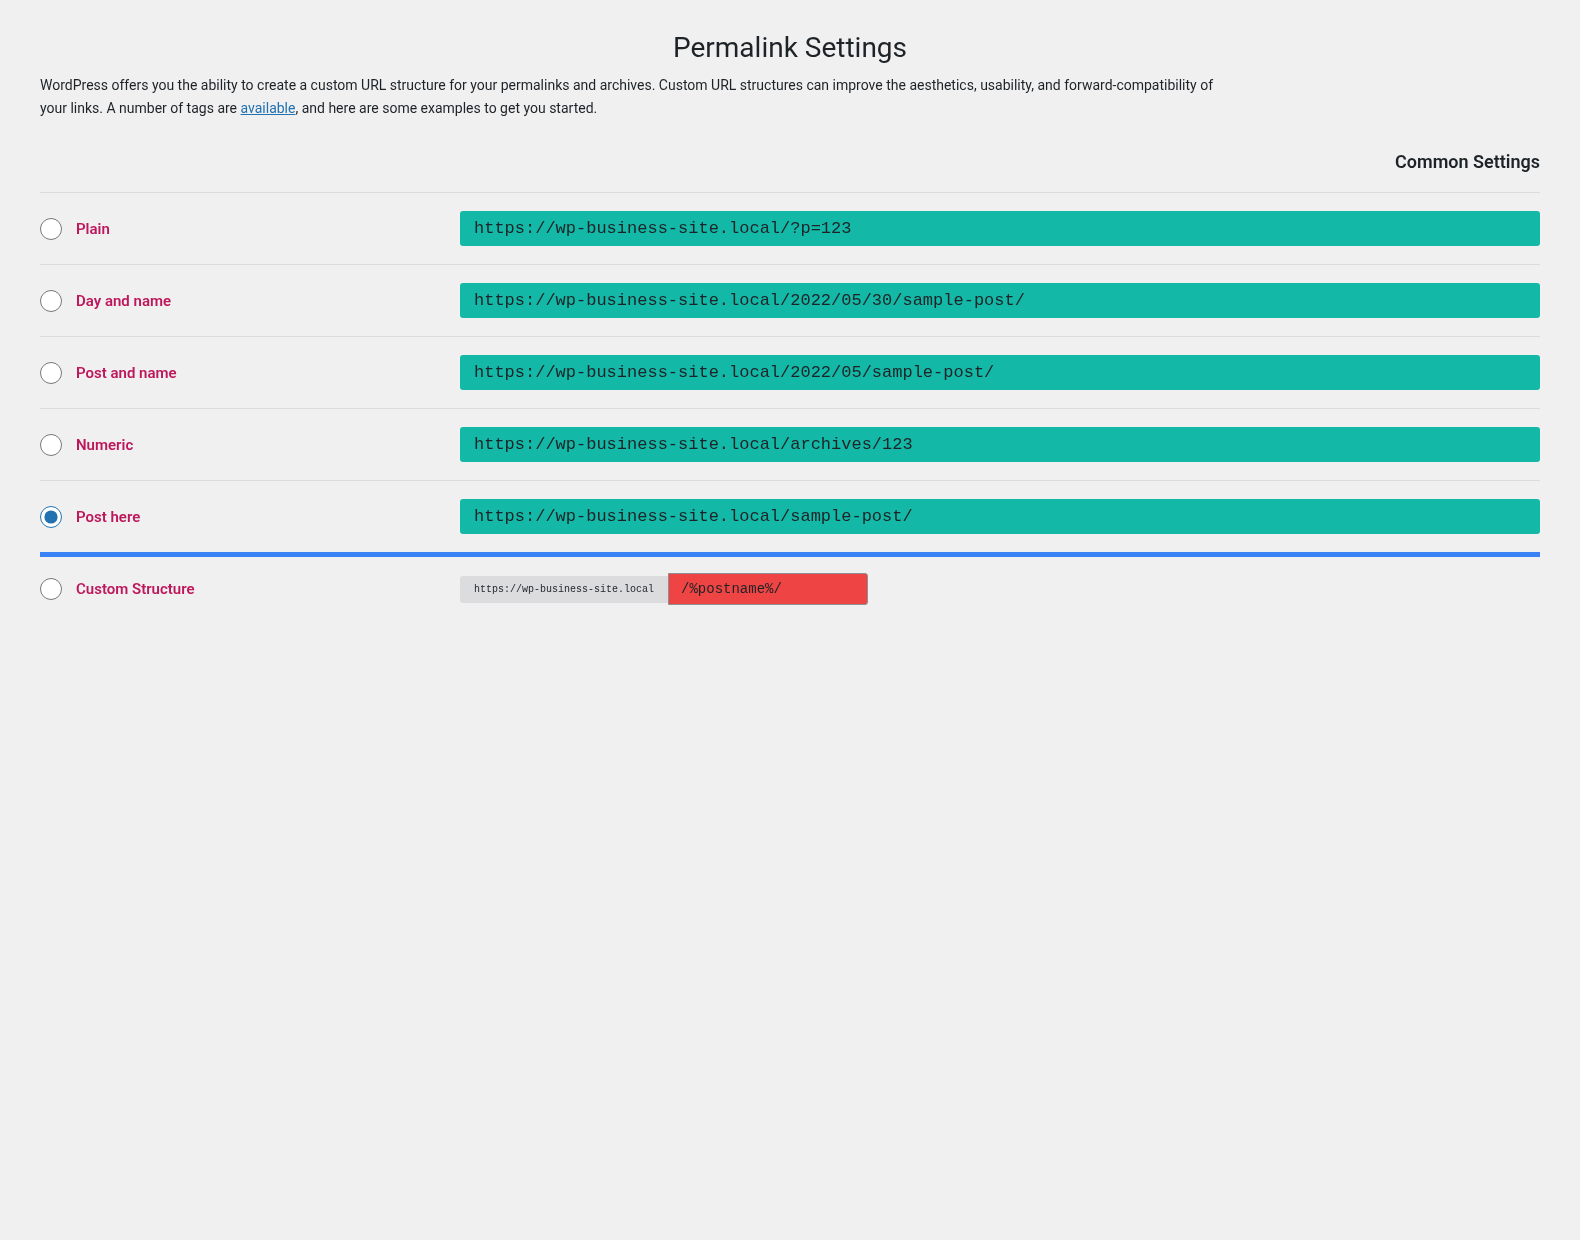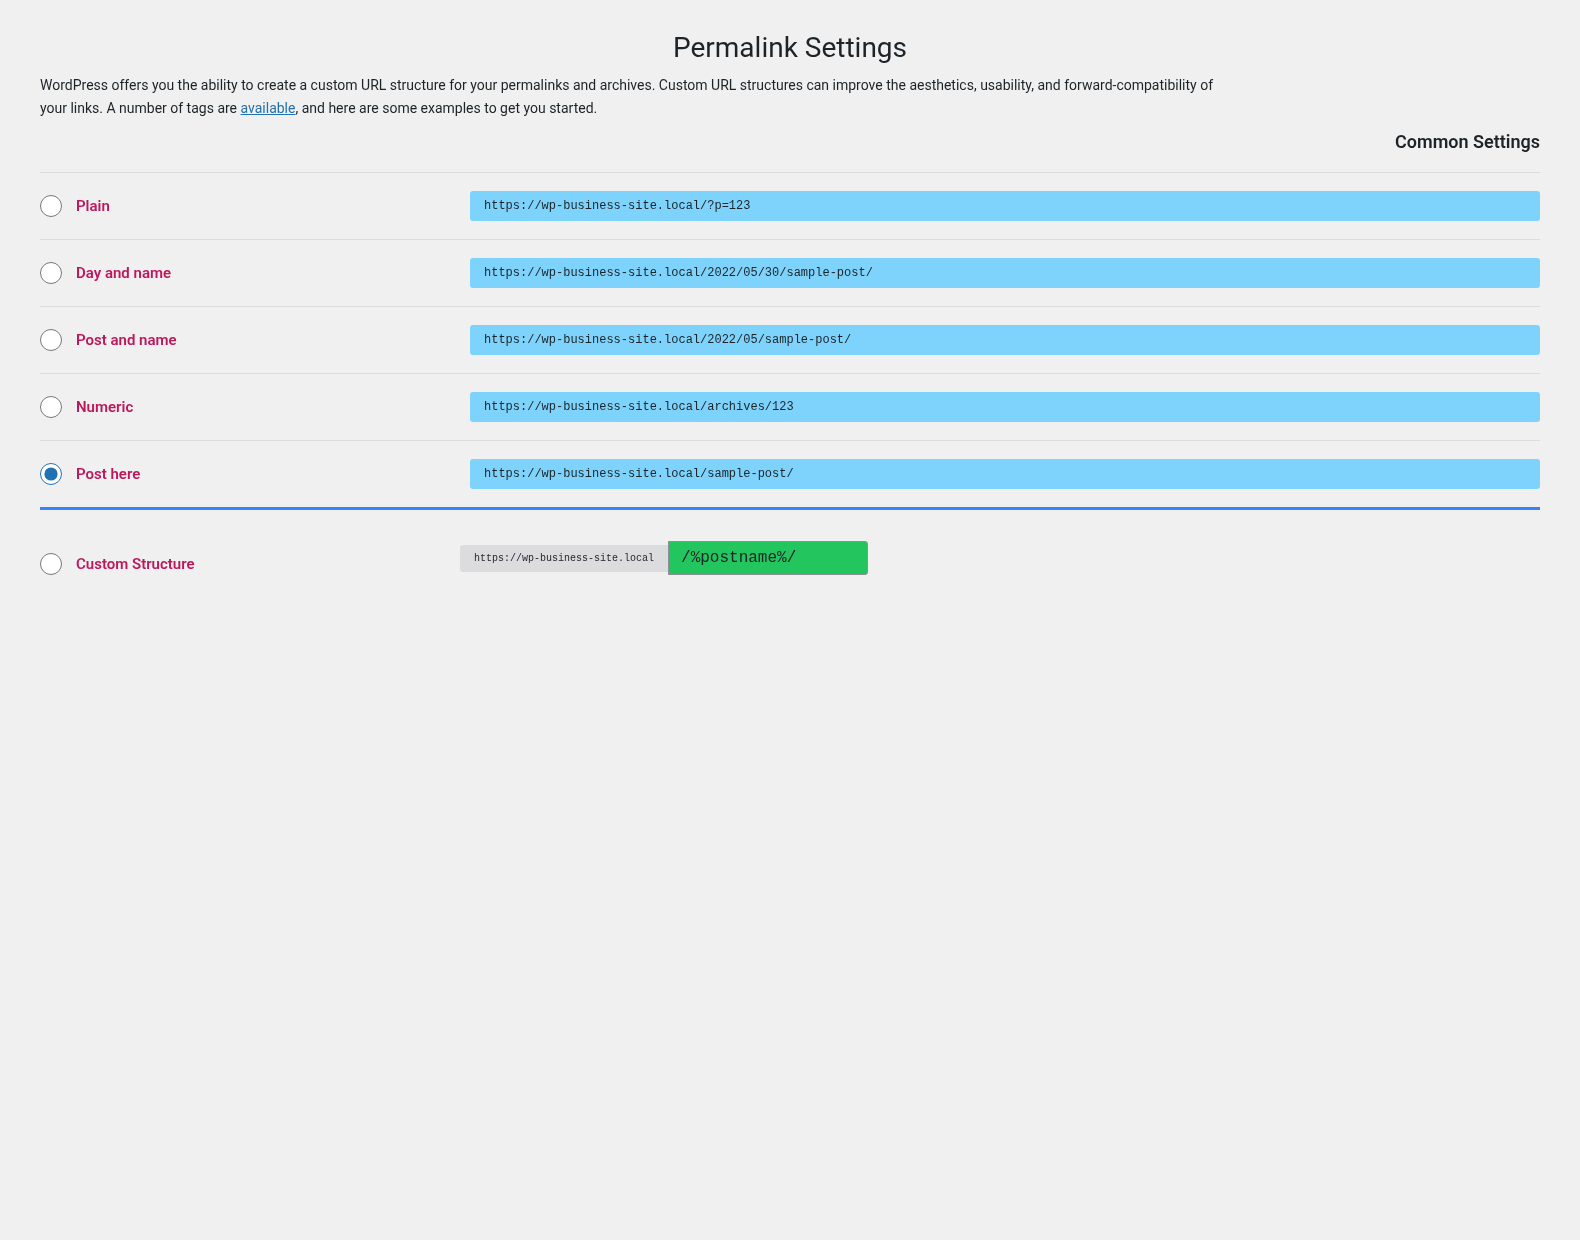--- a/index.html
+++ b/index.html
@@ -22,21 +22,21 @@
       font-size: 28px;
       font-weight: 400;
       color: #1d2327;
       margin-bottom: 8px;
       line-height: 1.3;
       text-align: center;
     }
 
     .description {
       color: #1d2327;
-      margin-bottom: 12px;
+      margin-bottom: 32px;
       line-height: 1.6;
       max-width: 1200px;
     }
 
     .description a {
       color: #2271b1;
       text-decoration: underline;
     }
 
     .section-title {
@@ -76,37 +76,36 @@
     }
 
     .option-label {
       font-size: 15px;
       font-weight: 600;
       color: #be185d;
     }
 
     .url-display {
       font-family: "Courier New", Courier, monospace;
-      font-size: 12px;
+      font-size: 17px;
       color: #1d2327;
-      background-color: #7dd3fc;
+      background-color: #14b8a6;
       padding: 8px 14px;
       border-radius: 3px;
       white-space: nowrap;
       overflow: hidden;
       text-overflow: ellipsis;
       flex: 1;
-      margin-left: 10px;
     }
 
     .custom-structure-row {
       display: flex;
-      align-items: flex-end;
-      padding: 31px 0;
-      border-top: 3px solid #3b82f6;
+      align-items: center;
+      padding: 16px 0;
+      border-top: 5px solid #3b82f6;
     }
 
     .custom-structure-inputs {
       display: flex;
       align-items: center;
       gap: 0;
       flex: 1;
     }
 
     .url-display-partial {
@@ -114,23 +113,23 @@
       font-size: 10px;
       color: #1d2327;
       background-color: #dcdcde;
       padding: 8px 14px;
       border-radius: 3px 0 0 3px;
       white-space: nowrap;
     }
 
     .custom-input {
       font-family: "Courier New", Courier, monospace;
-      font-size: 16px;
+      font-size: 14px;
       color: #1d2327;
-      background-color: #22c55e;
+      background-color: #ef4444;
       border: 1px solid #8c8f94;
       padding: 7px 12px;
       border-radius: 0 3px 3px 0;
       width: 200px;
       outline: none;
     }
   </style>
 </head>
 <body>
 

